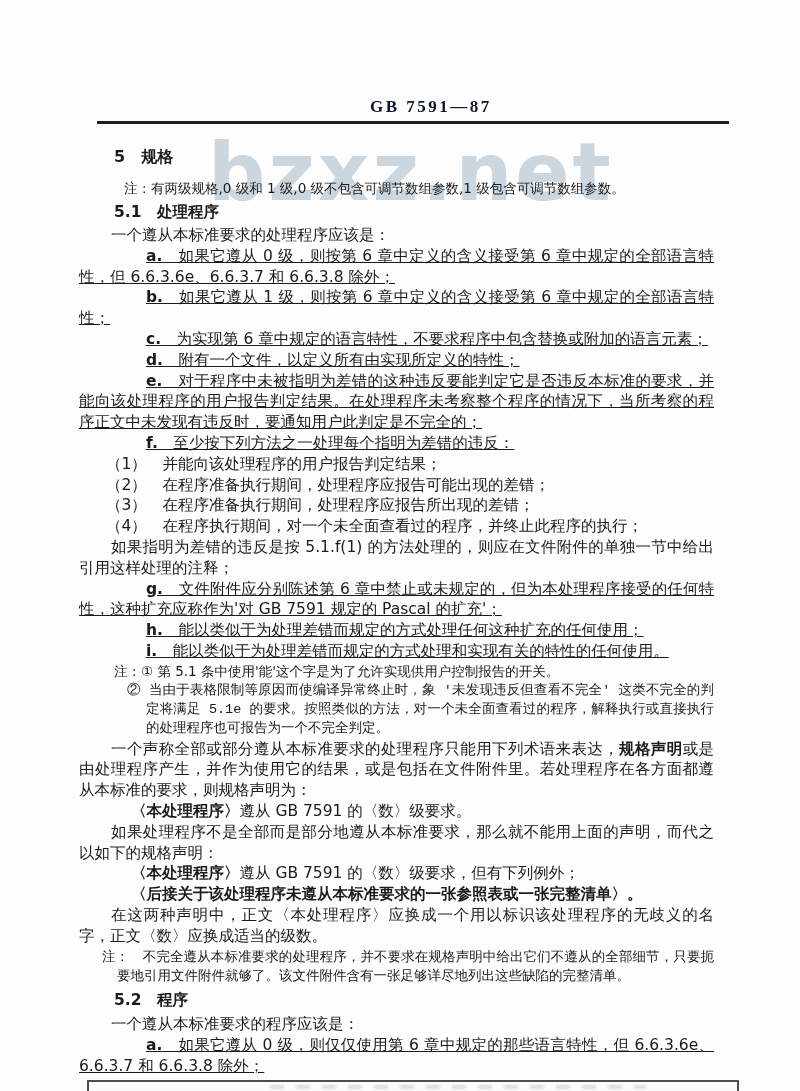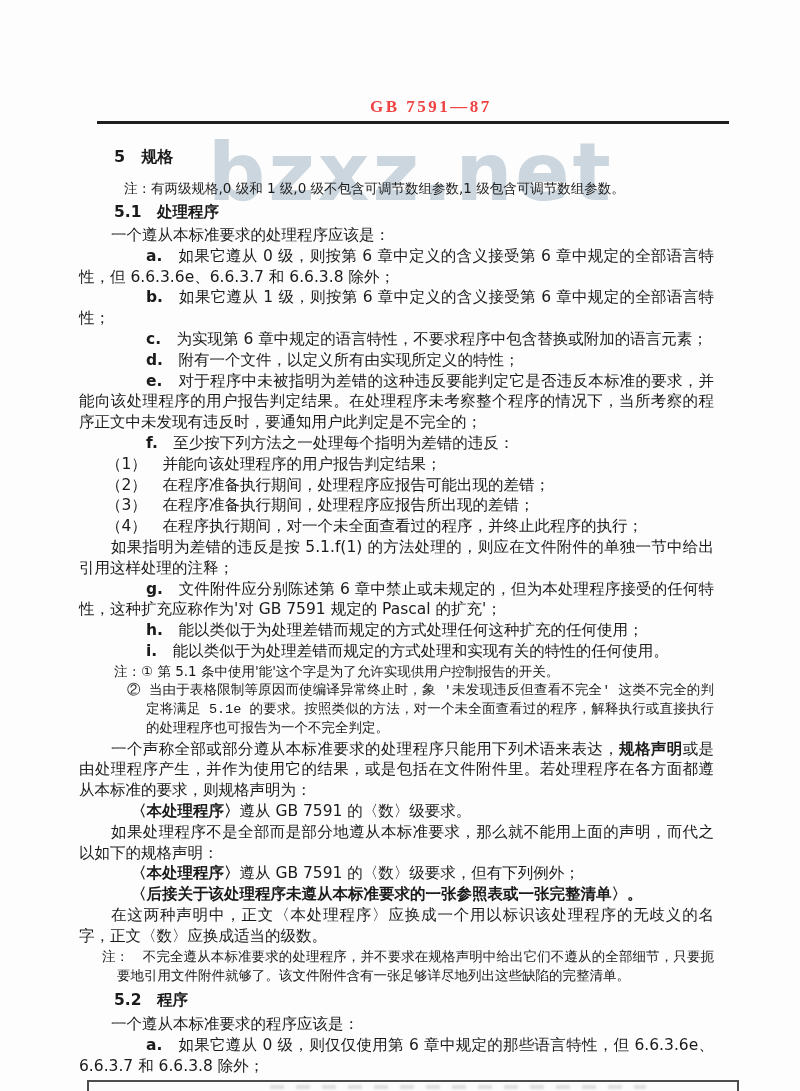--- a/index.html
+++ b/index.html
@@ -8,21 +8,21 @@
     width:800px;height:1091px;
     background:#fdfdfd;
     overflow:hidden;
     font-family:"DejaVu Sans","Liberation Sans",sans-serif;
     color:#1b1b1b;
   }
   .doc-header{
     position:absolute;left:370px;top:97px;
     font-family:"Liberation Serif","DejaVu Serif",serif;
     font-weight:bold;font-size:17px;letter-spacing:2.5px;
-    color:#ef4444;white-space:nowrap;
+    color:#0f172a;white-space:nowrap;
   }
   .header-rule{
     position:absolute;left:97px;top:121px;width:632px;height:3px;
     background:#1f1f1f;
   }
   .watermark{
     position:absolute;left:208px;top:128px;
     font-family:"DejaVu Sans",sans-serif;
     font-weight:bold;font-size:80px;line-height:90px;letter-spacing:3px;
     color:#ccd6de;white-space:nowrap;z-index:0;
@@ -31,21 +31,21 @@
   .content{
     position:absolute;left:79px;top:141px;width:635px;z-index:1;
     font-size:15.5px;line-height:20.8px;text-align:justify;
   }
   .content p{margin:0;}
   .sec1{font-weight:bold;font-size:16px;line-height:22px;margin:5px 0 11px 35px !important;text-align:left;}
   .sec2{font-weight:bold;font-size:15.5px;line-height:22px;margin:0 0 2px 35px !important;text-align:left;}
   .sec2b{font-weight:bold;font-size:15.5px;line-height:22px;margin:4px 0 3px 35px !important;text-align:left;}
   .note1{font-size:13.5px;line-height:19px;margin:0 0 3px 45px !important;text-align:left;}
   .para{text-indent:32px;}
-  .item{text-indent:67px;}
+  .item{text-indent:67px;text-decoration:underline;}
   .sub{text-indent:27px;}
   .decl{text-indent:52px;}
   .noteA{font-size:13.5px;line-height:19.2px;margin-left:35px !important;text-align:left;}
   .noteB{font-size:13.5px;line-height:19.2px;padding-left:67px;text-indent:-19px;font-family:Liberation Mono, monospace;}
   .noteA2{font-size:13.5px;line-height:19.2px;padding-left:38px;text-indent:-15px;}
   .b{font-weight:bold;}
   .footer-box{
     position:absolute;left:87px;top:1080px;width:648px;height:40px;
     border:2px solid #4d4d4d;background:#fbfbfb;z-index:2;
   }

